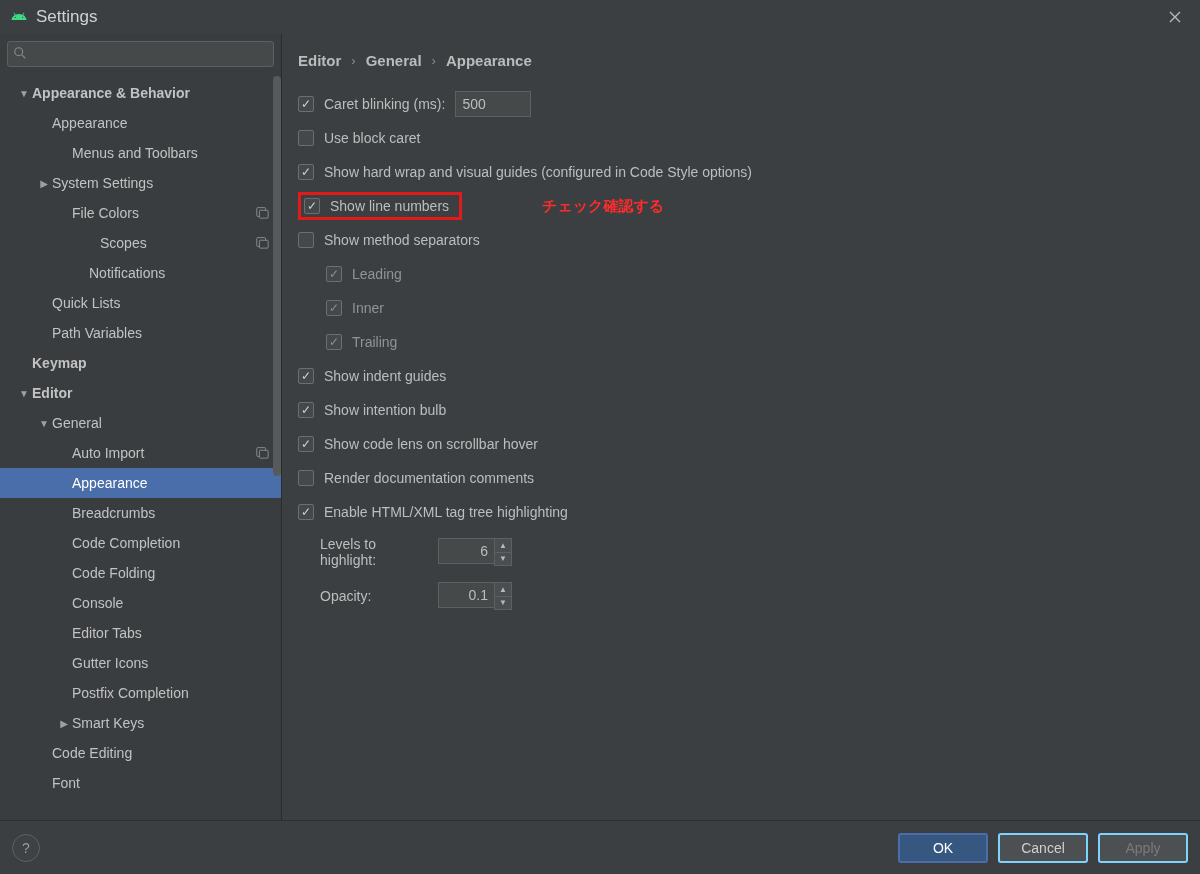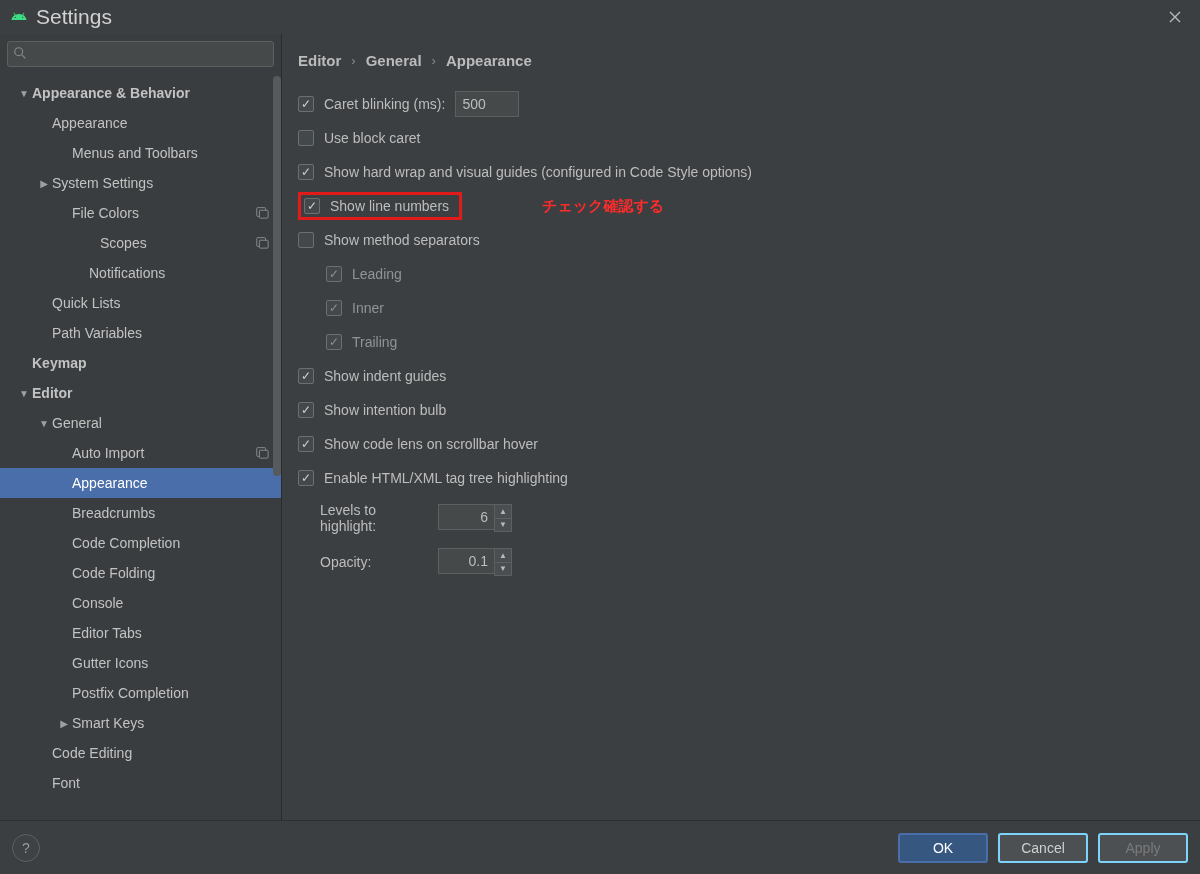--- a/index.html
+++ b/index.html
@@ -15,21 +15,21 @@
 
   
   .titlebar {
     height: 34px;
     display: flex;
     align-items: center;
     padding: 0 10px;
     background: #3c3f41;
   }
   .titlebar .android-icon svg { display:block; }
-  .titlebar .title { margin-left: 8px; color: #d1d1d1; font-size: 21px; }
+  .titlebar .title { margin-left: 8px; color: #d1d1d1; font-size: 17px; }
   .titlebar .spacer { flex: 1; }
   .close-x {
     color: #aaa;
     font-size: 16px;
     width: 30px; height: 30px;
     display:flex; align-items:center; justify-content:center;
     cursor: pointer;
   }
 
   
@@ -173,21 +173,21 @@
 
   .textfield {
     height: 26px;
     background: #45494a;
     border: 1px solid #5e6060;
     color: #bdbdbd;
     padding: 0 6px;
     font-size: 14px;
     outline: none;
   }
-  .caret-field { width: 64px; }
+  .caret-field { width: 76px; }
 
   .spin-wrap {
     display: inline-flex;
     align-items: stretch;
     height: 28px;
   }
   .spin-wrap .num {
     width: 56px;
     text-align: right;
     padding-right: 6px;
@@ -474,20 +474,24 @@
       </div>
       <div class="row">
         <span class="chk checked"></span>
         <span>Show intention bulb</span>
       </div>
       <div class="row">
         <span class="chk checked"></span>
         <span>Show code lens on scrollbar hover</span>
       </div>
       <div class="row">
+        <span class="chk"></span>
+        <span>Render documentation comments</span>
+      </div>
+      <div class="row">
         <span class="chk checked"></span>
         <span>Enable HTML/XML tag tree highlighting</span>
       </div>
 
       <div class="row" style="margin-top:6px;">
         <span class="label-col">Levels to highlight:</span>
         <span class="spin-wrap">
           <input class="textfield num" value="6" style="">
           <span class="spin-btns">
             <div>▲</div>

